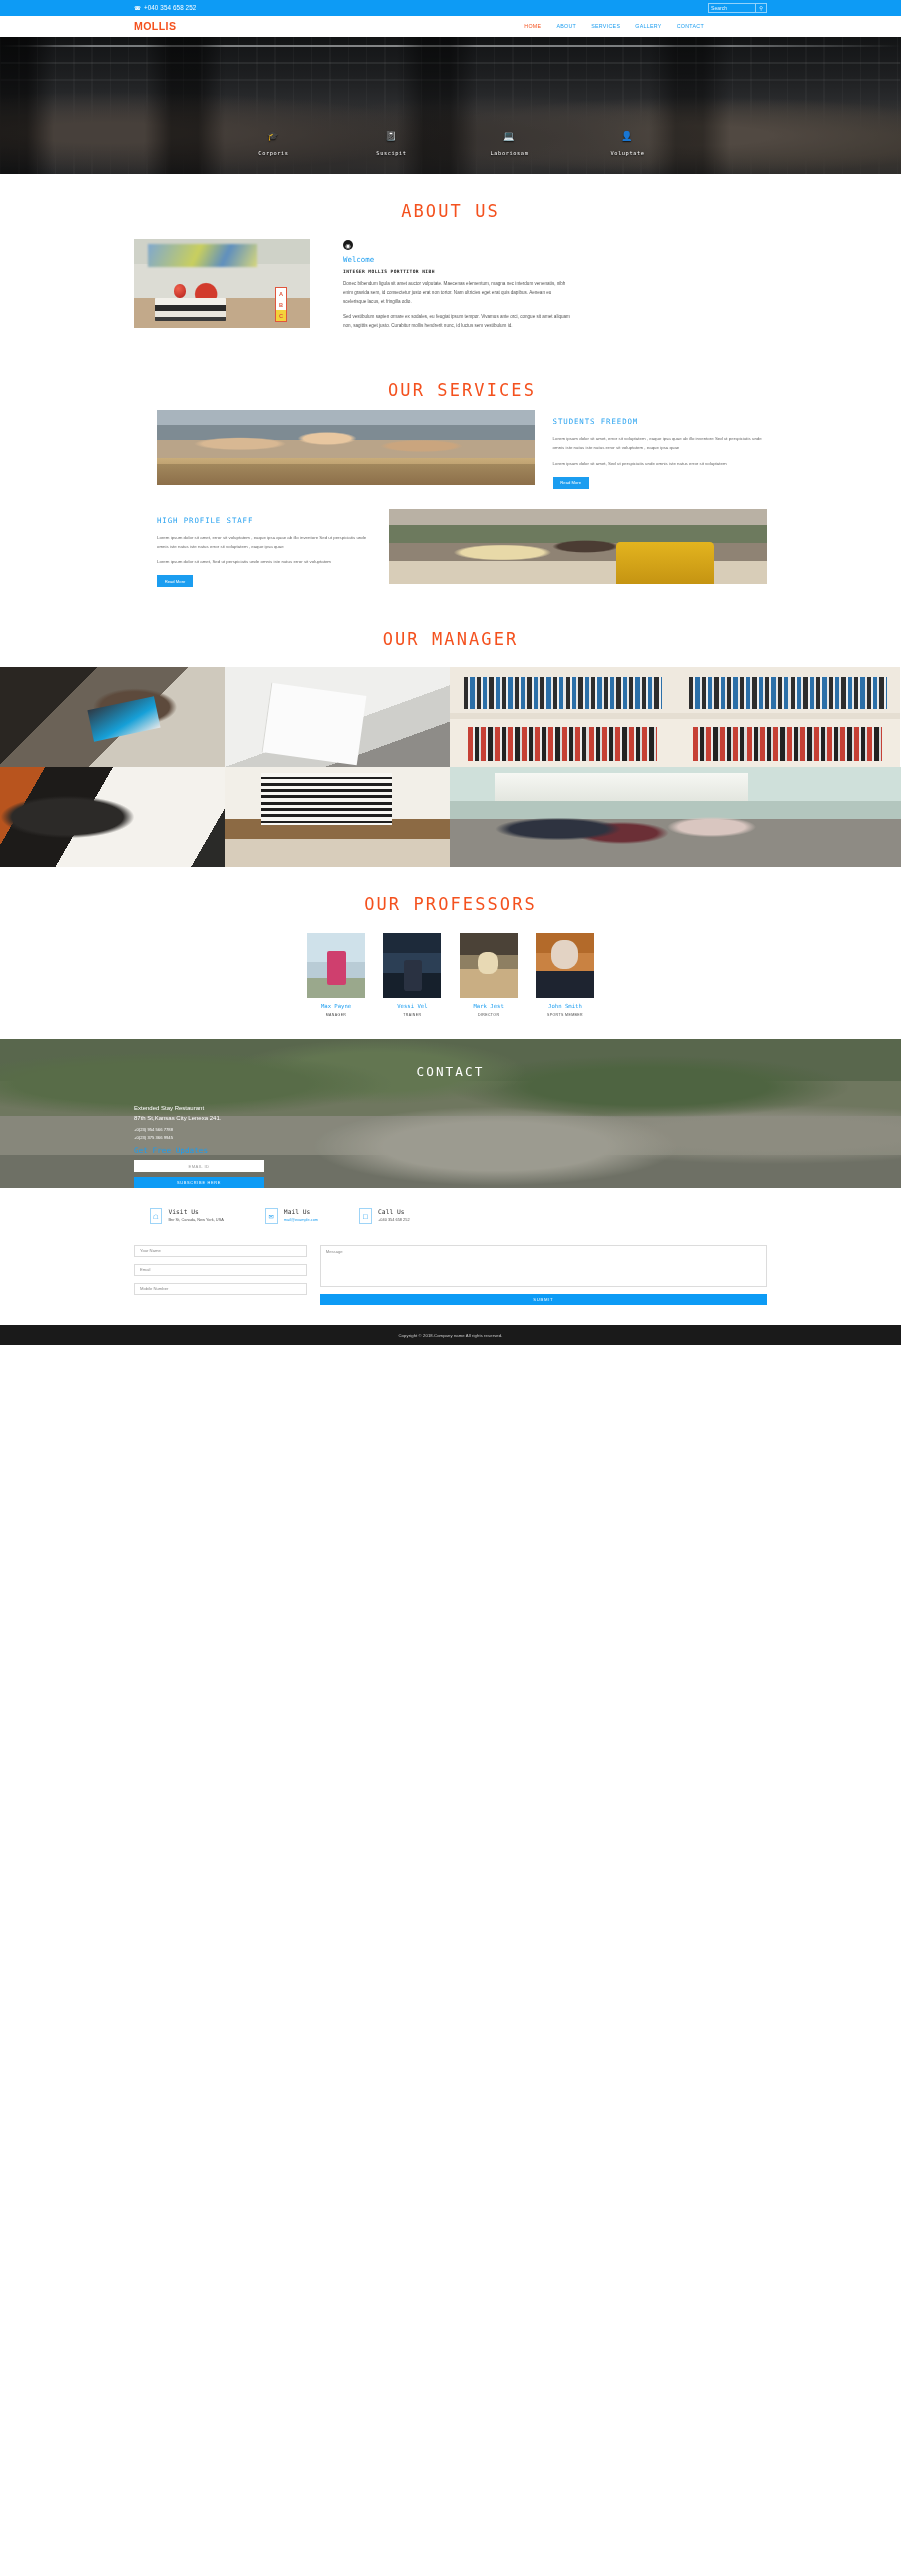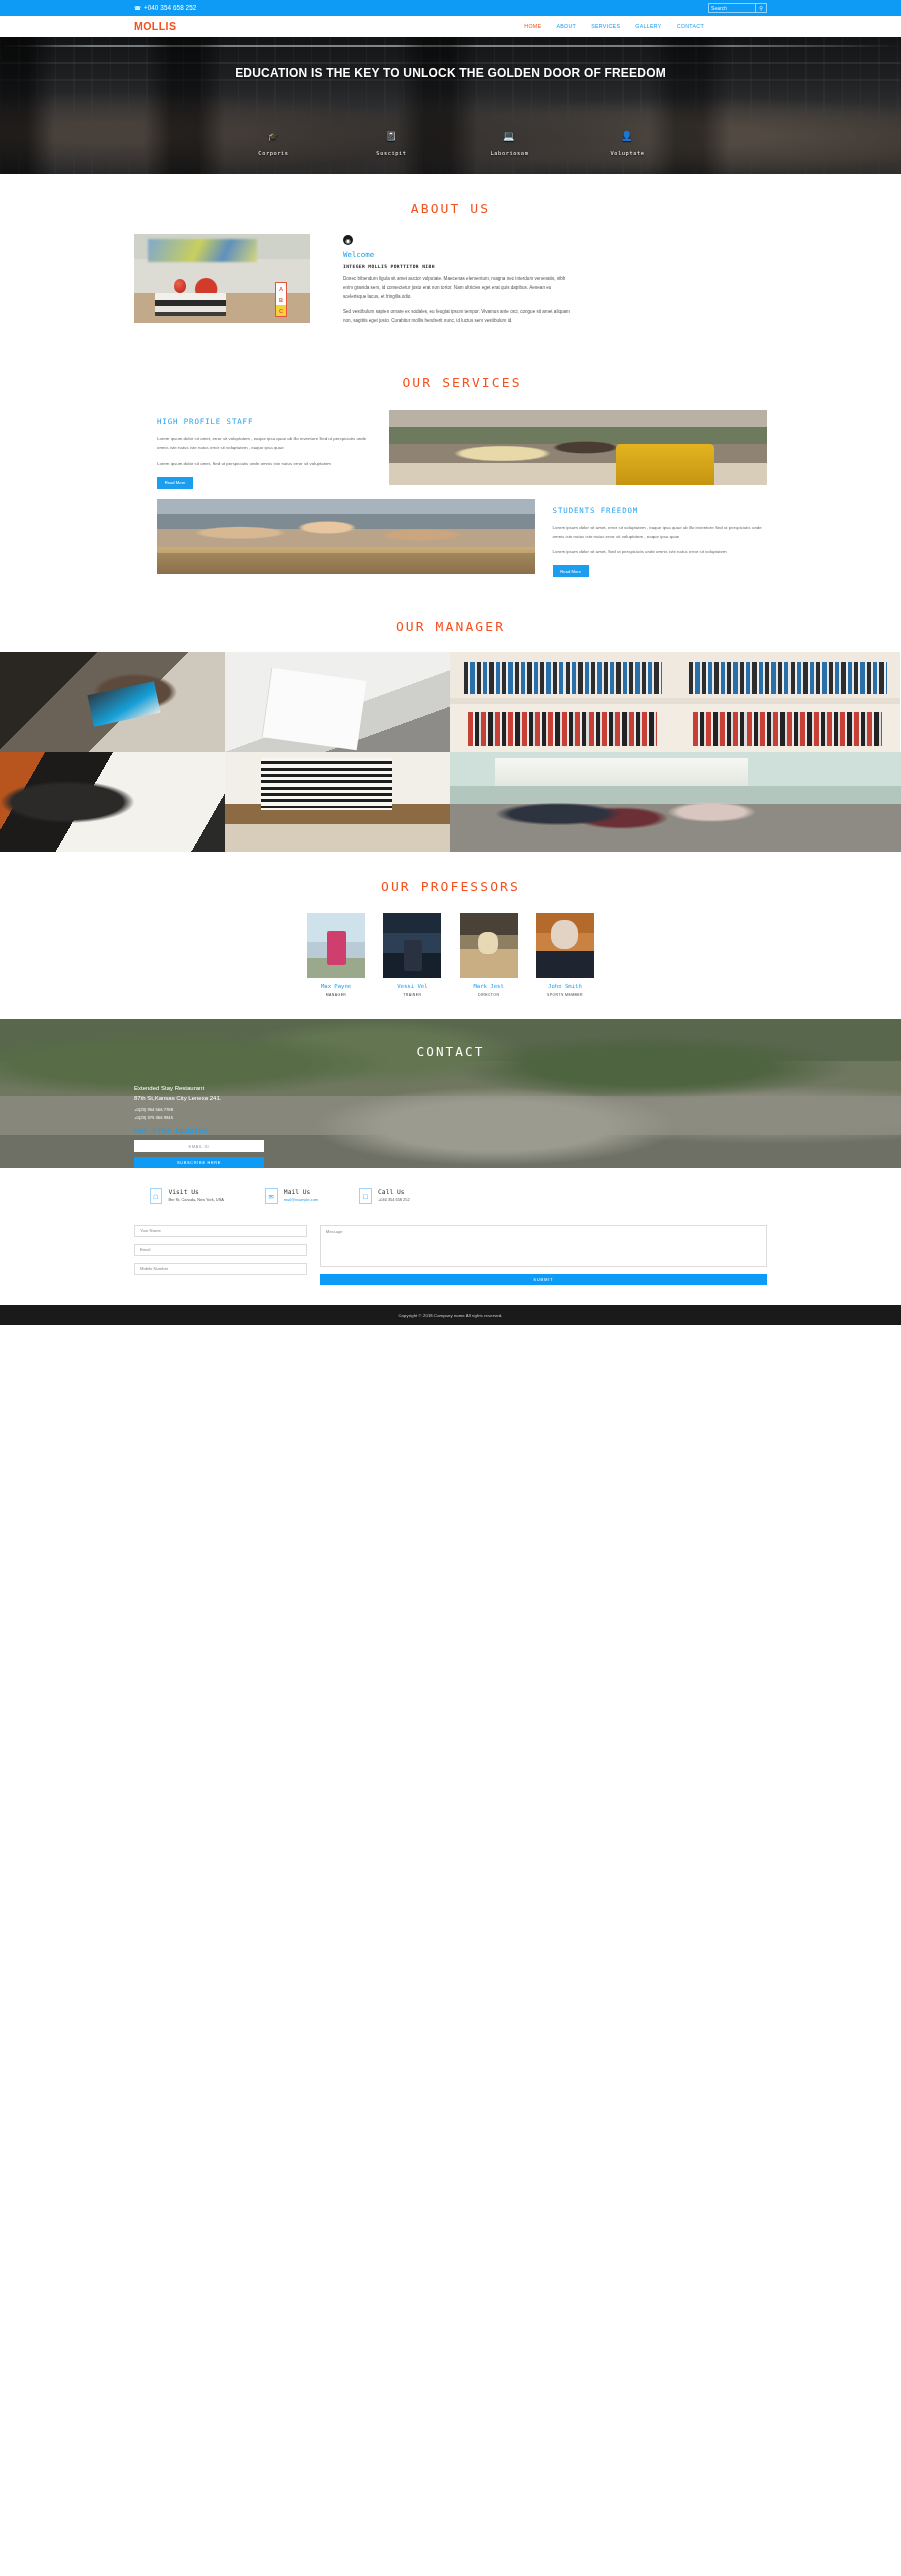--- a/index.html
+++ b/index.html
@@ -157,21 +157,21 @@
     letter-spacing: 0.6px;
     font-family: "DejaVu Sans Mono", monospace;
     text-shadow: 0 0.7px 1.4px rgba(0,0,0,.8);
   }
 
   
   .section { padding: 0 134px; }
   .sec-title {
     text-align: center;
     color: #f4511e;
-    font-size: 13px;
+    font-size: 17px;
     letter-spacing: 2.1px;
     font-weight: normal;
     font-family: "DejaVu Sans Mono", monospace;
   }
 
   
   .about { padding-top: 27px; padding-bottom: 21px; }
   .about-row { display: flex; gap: 33px; margin-top: 18.3px; }
   .about-img {
     width: 176px; height: 89px; flex: none;
@@ -487,23 +487,20 @@
     <a class="nav-link">ABOUT</a>
     <a class="nav-link">SERVICES</a>
     <a class="nav-link">GALLERY</a>
     <a class="nav-link">CONTACT</a>
   </div>
 </div>
 
 <div class="hero">
   <div class="hero-photo"></div>
   <div class="hero-overlay"></div>
-  <div class="hero-content">
-    <div class="hero-title">EDUCATION IS THE KEY TO UNLOCK THE GOLDEN DOOR OF FREEDOM</div>
-  </div>
   <div class="hero-features">
     <div class="feature">
       <span class="feature-icon">🎓</span>
       <span class="feature-label">Corporis</span>
     </div>
     <div class="feature">
       <span class="feature-icon">📓</span>
       <span class="feature-label">Suscipit</span>
     </div>
     <div class="feature">
@@ -536,38 +533,38 @@
       <div class="about-sub">INTEGER MOLLIS PORTTITOR NIBH</div>
       <div class="about-p">Donec bibendum ligula sit amet auctor vulputate. Maecenas elementum, magna nec interdum venenatis, nibh enim gravida sem, id consectetur justo erat non tortor. Nam ultricies eget erat quis dapibus. Aenean eu scelerisque lacus, et fringilla odio.</div>
       <div class="about-p">Sed vestibulum sapien ornare ex sodales, eu feugiat ipsum tempor. Vivamus ante orci, congue sit amet aliquam non, sagittis eget justo. Curabitur mollis hendrerit nunc, id luctus sem vestibulum id.</div>
     </div>
   </div>
 </div>
 
 <div class="section services">
   <div class="sec-title">OUR SERVICES</div>
 
-  <div class="svc-row">
-    <div class="svc-text">
-      <div class="svc-h">HIGH PROFILE STAFF</div>
-      <div class="svc-p">Lorem ipsum dolor sit amet, error sit voluptatem , eaque ipsa quae ab illo inventore Sed ut perspiciatis unde omnis iste natus iste natus error sit voluptatem , eaque ipsa quae</div>
-      <div class="svc-p">Lorem ipsum dolor sit amet, Sed ut perspiciatis unde omnis iste natus error sit voluptatem</div>
-      <button class="btn-readmore">Read More</button>
-    </div>
-    <div class="svc-img svc-img-1"></div>
-  </div>
-
   <div class="svc-row rev">
     <div class="svc-img svc-img-2"></div>
     <div class="svc-text right">
       <div class="svc-h">STUDENTS FREEDOM</div>
       <div class="svc-p">Lorem ipsum dolor sit amet, error sit voluptatem , eaque ipsa quae ab illo inventore Sed ut perspiciatis unde omnis iste natus iste natus error sit voluptatem , eaque ipsa quae</div>
       <div class="svc-p">Lorem ipsum dolor sit amet, Sed ut perspiciatis unde omnis iste natus error sit voluptatem</div>
       <button class="btn-readmore">Read More</button>
     </div>
+  </div>
+
+  <div class="svc-row">
+    <div class="svc-text">
+      <div class="svc-h">HIGH PROFILE STAFF</div>
+      <div class="svc-p">Lorem ipsum dolor sit amet, error sit voluptatem , eaque ipsa quae ab illo inventore Sed ut perspiciatis unde omnis iste natus iste natus error sit voluptatem , eaque ipsa quae</div>
+      <div class="svc-p">Lorem ipsum dolor sit amet, Sed ut perspiciatis unde omnis iste natus error sit voluptatem</div>
+      <button class="btn-readmore">Read More</button>
+    </div>
+    <div class="svc-img svc-img-1"></div>
   </div>
 </div>
 
 <div class="gallery">
   <div class="sec-title">OUR MANAGER</div>
   <div class="gal-grid">
     <div class="gal-row">
       <div class="gal-cell g1"></div>
       <div class="gal-cell g2"></div>
       <div class="gal-cell g3"></div>

